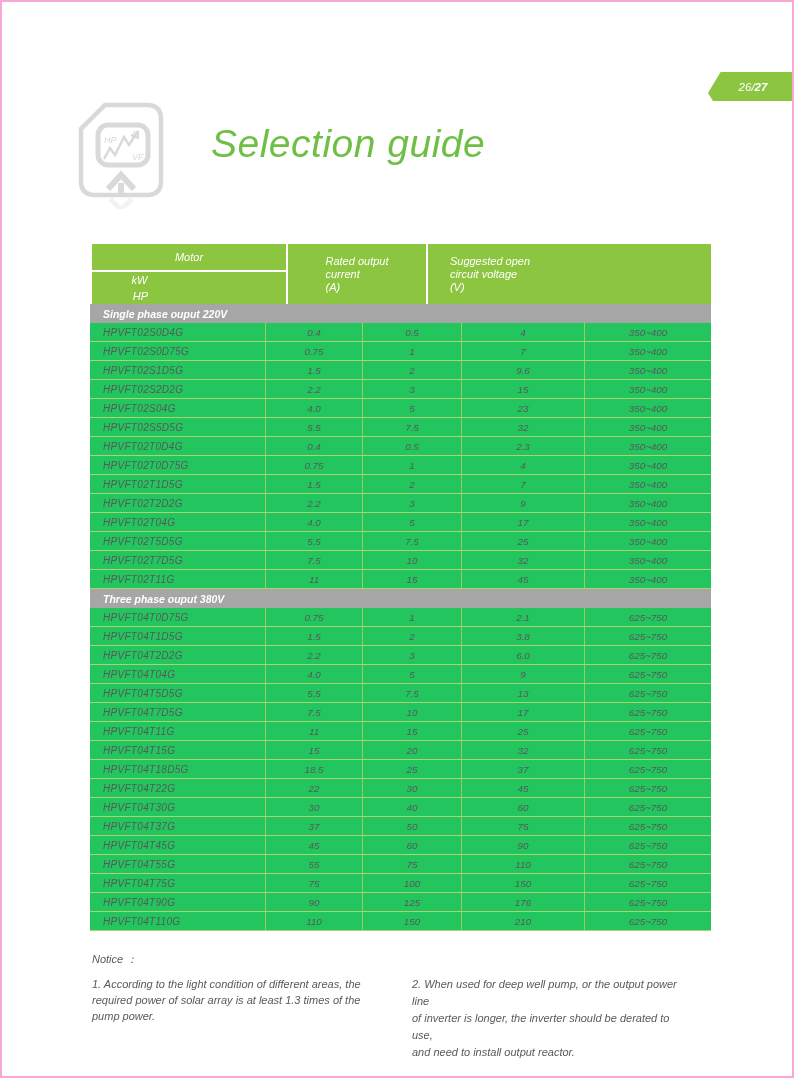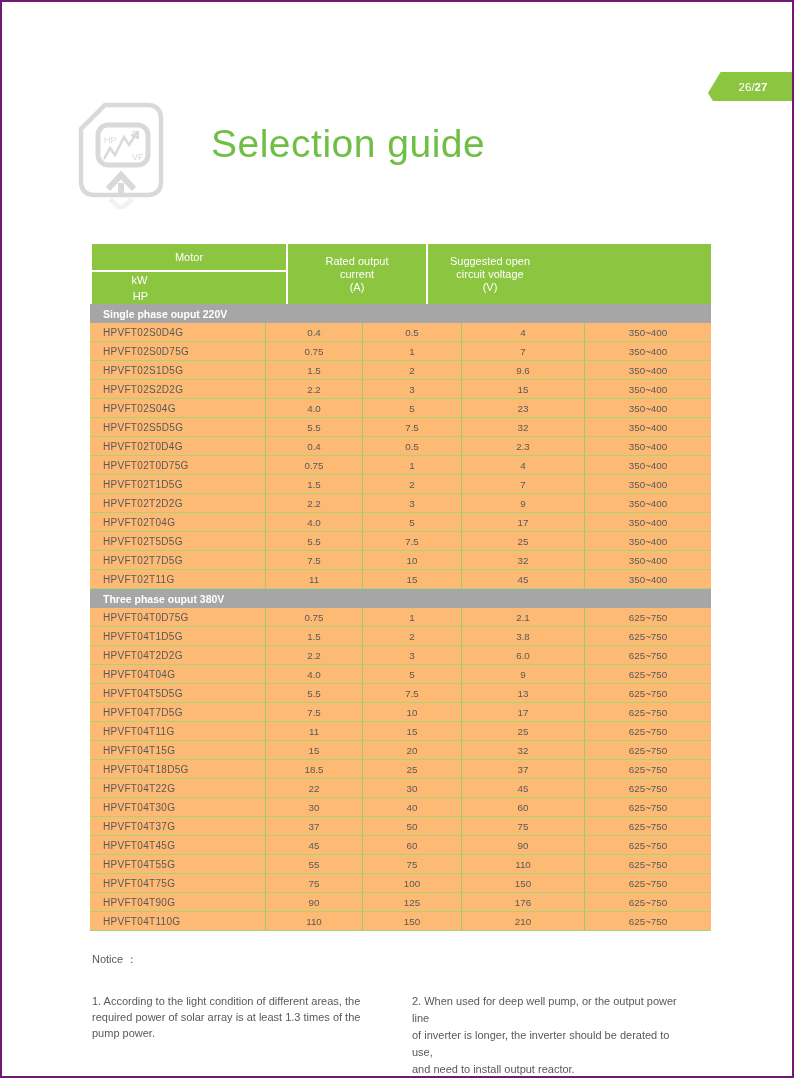--- a/index.html
+++ b/index.html
@@ -1,19 +1,19 @@
 <!DOCTYPE html>
 <html><head>
 <meta charset="utf-8">
 <style>
   html,body{margin:0;padding:0;background:#fff;}
   .page{
     position:relative;width:794px;height:1078px;background:#ffffff;
-    box-sizing:border-box;border:2px solid #701a75;overflow:hidden;
-    font-family:"Liberation Sans", sans-serif;color:#595959;
+    box-sizing:border-box;border:2px solid #f9a8d4;overflow:hidden;
+    font-family:"Liberation Sans", sans-serif;color:#595959;font-style:italic;
   }
   
   .page-tab{
     position:absolute;top:70px;right:0;width:84px;height:29px;
     background:#8cc540;color:#ffffff;font-size:11.5px;
     display:flex;align-items:center;justify-content:center;
     clip-path:polygon(15% 0,100% 0,100% 100%,6% 100%,0 72%);
     padding-left:6px;box-sizing:border-box;
   }
   .page-tab b{font-weight:bold;}
@@ -21,48 +21,48 @@
   .logo{position:absolute;left:72px;top:97px;width:94px;height:110px;}
   
   .title{
     position:absolute;left:209px;top:120px;font-size:39px;color:#6ebf44;
     letter-spacing:0.5px;
   }
   
   .sel-table{position:absolute;left:88px;top:242px;width:621px;}
   .thead{display:flex;width:621px;height:60px;background:#8cc540;color:#fff;}
   .th{box-sizing:border-box;display:flex;align-items:center;justify-content:center;
-      text-align:center;font-size:11px;line-height:13px;white-space:pre-line;}
+      text-align:left;font-size:11px;line-height:13px;white-space:pre-line;}
   .th-model{width:176px;height:60px;}
   .th-motor-group{width:196px;display:flex;flex-direction:column;}
   .th-motor{width:196px;height:28px;border-left:2px solid #fff;box-sizing:border-box;}
   .th-kwhp{display:flex;height:32px;border-top:2px solid #fff;flex-direction:column;}
   .th-kw{width:97px;height:32px;border-left:2px solid #fff;}
   .th-hp{width:99px;height:32px;border-left:2px solid #fff;}
   .th-rated{width:140px;height:60px;border-left:2px solid #fff;}
   .th-sugg{width:126px;height:60px;border-left:2px solid #fff;}
   
   .section-row{
     width:621px;height:19px;background:#a6a6a6;color:#ffffff;
     font-weight:bold;font-size:10.5px;display:flex;align-items:center;
     padding-left:13px;box-sizing:border-box;
   }
   .data-row{display:flex;width:621px;height:19px;box-sizing:border-box;
-    border-bottom:1px solid #abd471;background:#fdba74;}
+    border-bottom:1px solid #abd471;background:#22c55e;}
   .td{box-sizing:border-box;height:18px;display:flex;align-items:center;
       justify-content:center;font-size:9.8px;color:#595959;}
   .td-model{width:176px;justify-content:flex-start;padding-left:13px;font-size:10px;
       letter-spacing:0.3px;border-right:1px solid #9ccb5e;}
   .td-kw{width:97px;border-right:1px solid #9ccb5e;}
   .td-hp{width:99px;border-right:1px solid #9ccb5e;}
   .td-rated{width:123px;border-right:1px solid #9ccb5e;}
   .td-sugg{width:126px;}
   
   .notice{position:absolute;left:90px;top:950px;width:620px;font-size:11px;color:#595959;}
-  .notice-label{margin-bottom:26px;}
+  .notice-label{margin-bottom:9px;}
   .notice-cols{display:flex;}
   .notice-item-1{width:280px;margin-right:40px;line-height:16px;white-space:pre-line;}
   .notice-item-2{width:265px;line-height:17px;white-space:pre-line;}
 </style>
 </head>
 <body>
 
 <div class="page">
 
   <div class="page-tab">

